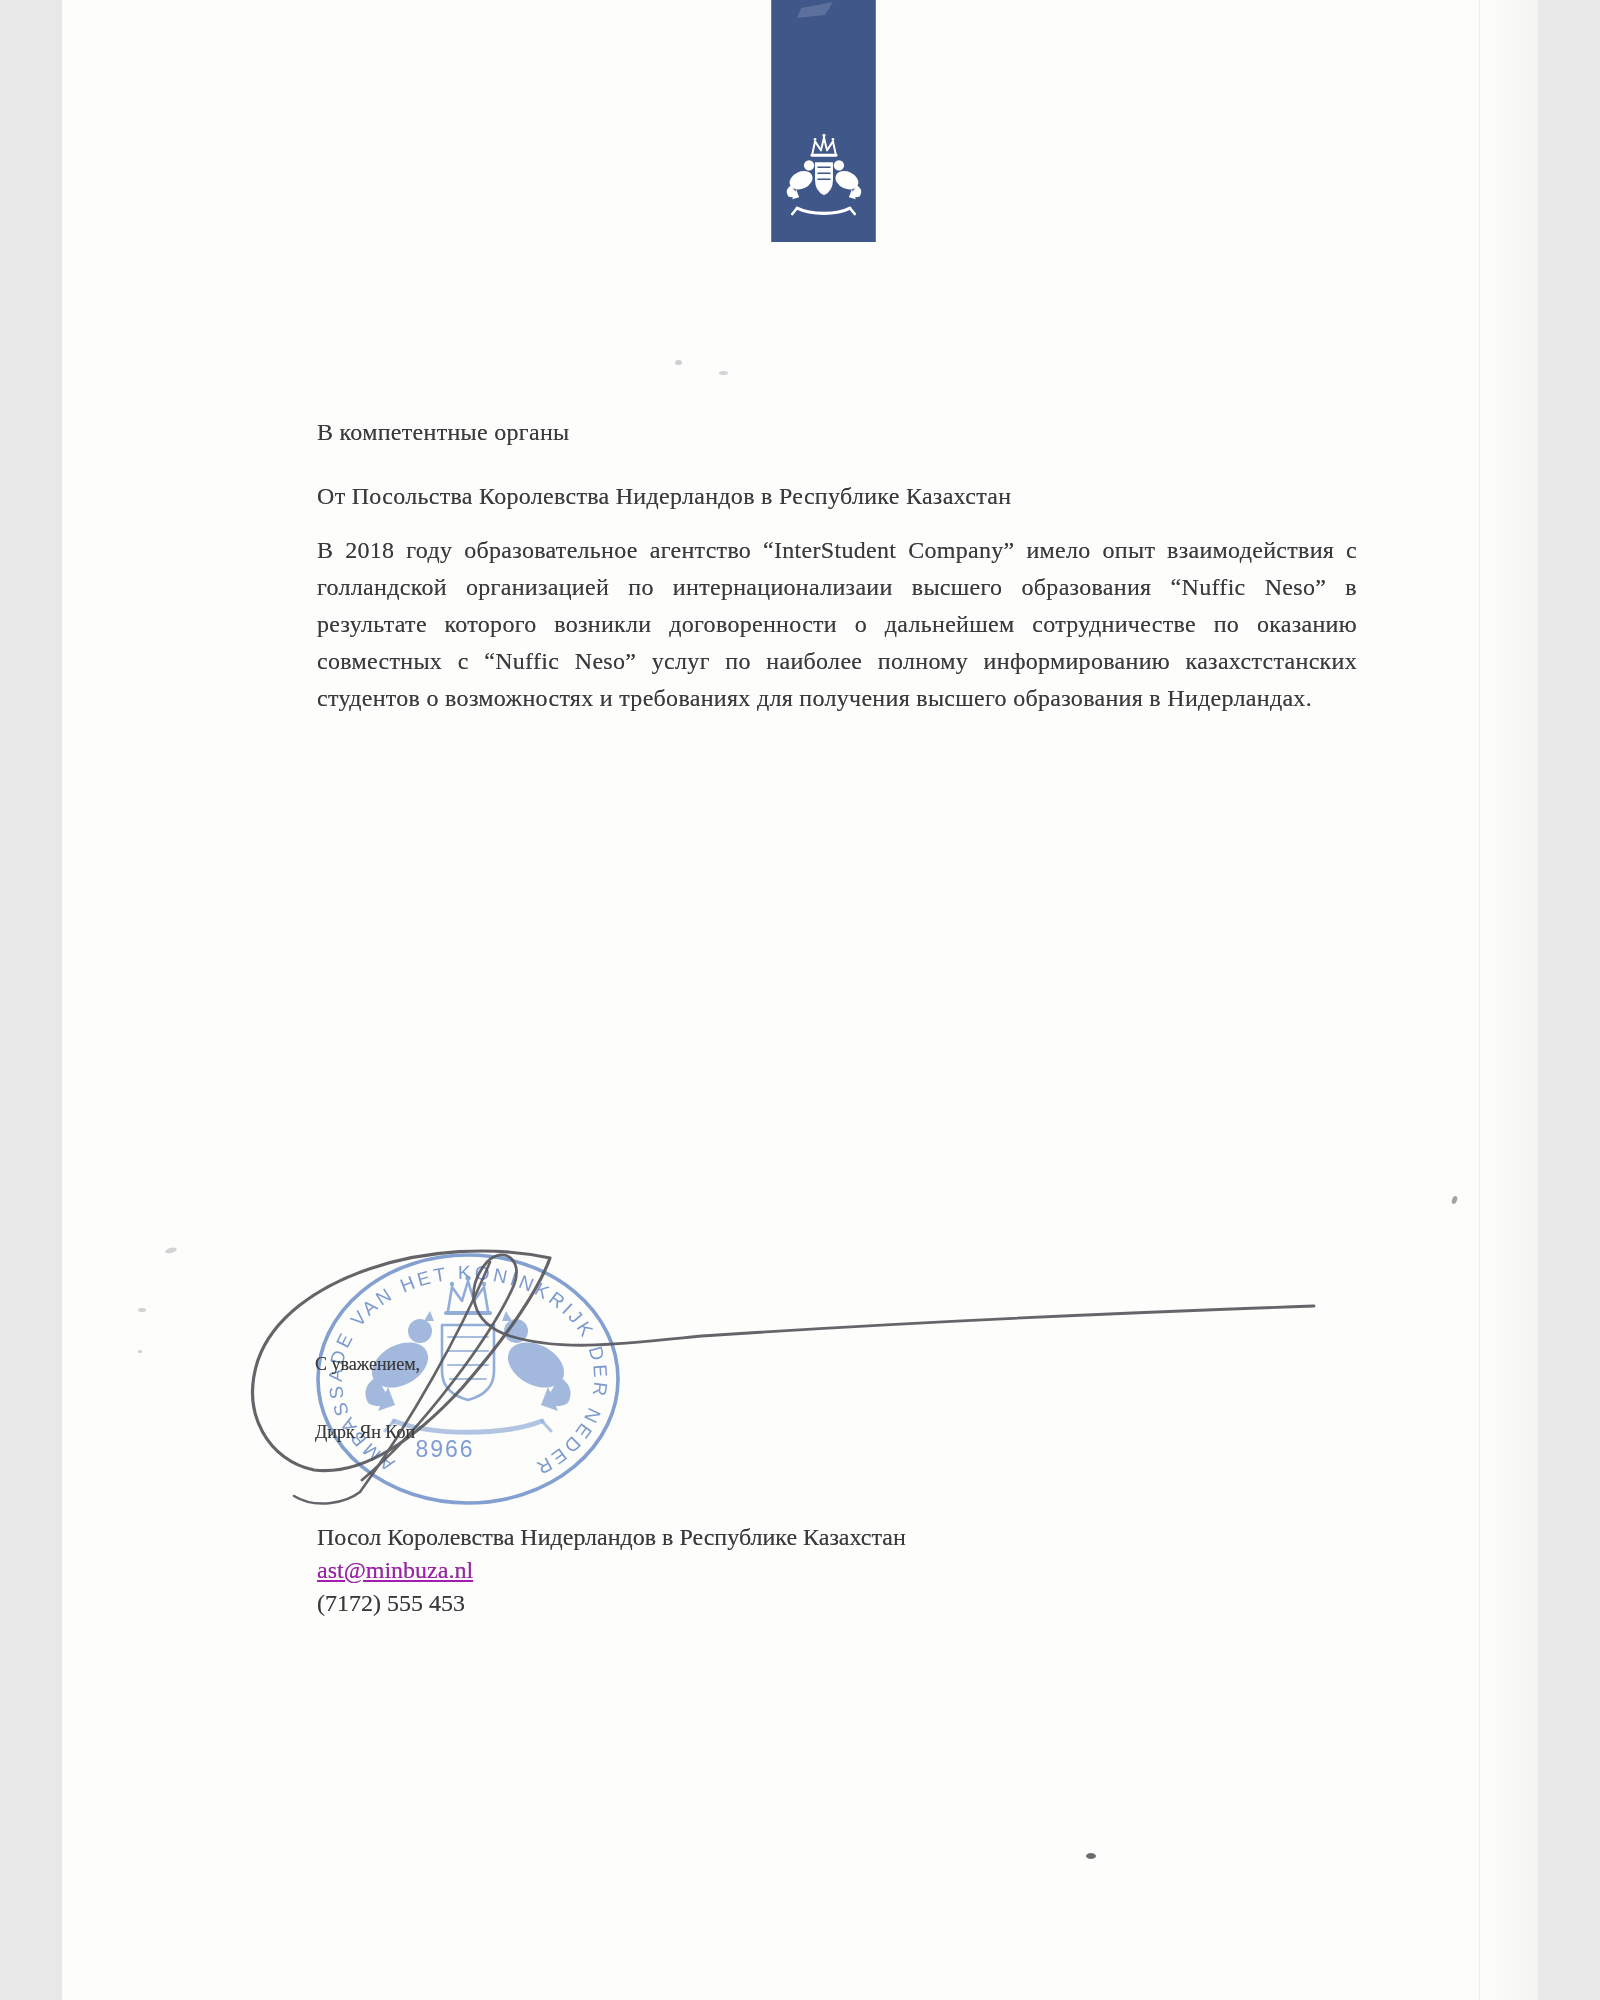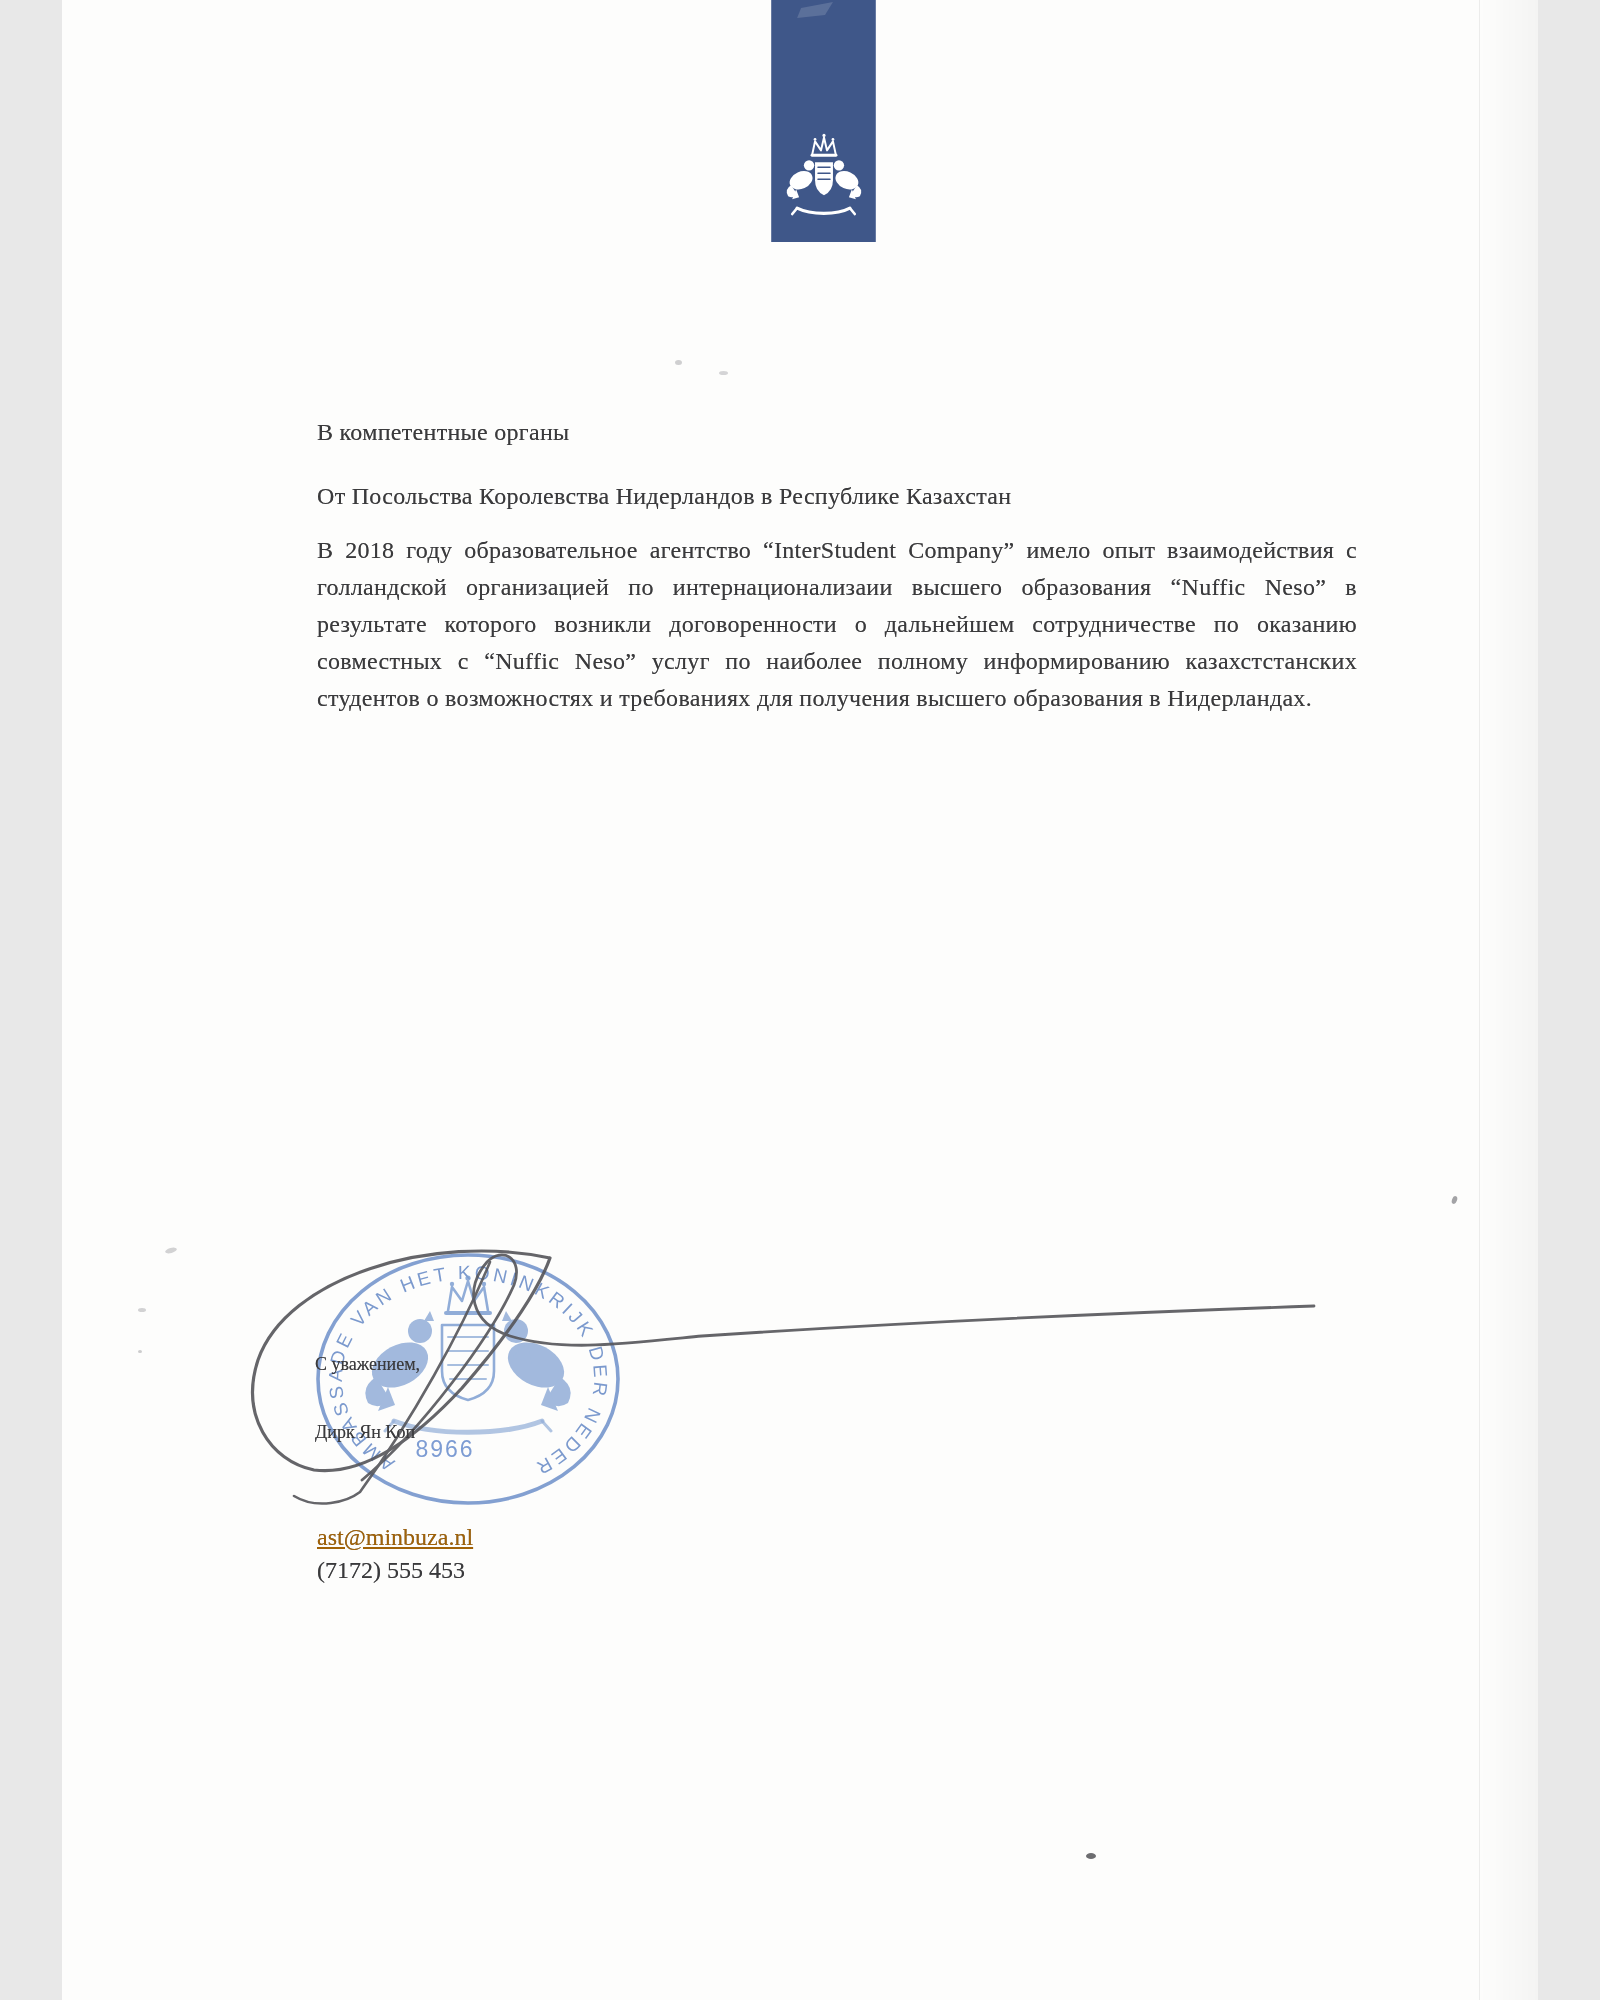--- a/index.html
+++ b/index.html
@@ -46,21 +46,21 @@
   }
   .salutation{top:1349px;}
   .signer{top:1417px;}
   .footer-block{
     position:absolute;left:255px;top:1521px;
     font-size:24px;line-height:33px;
     text-shadow:0 0 0.5px rgba(58,58,60,0.6);
   }
   .footer-block .email{
     display:inline-block;
-    color:#a16207;
+    color:#a21caf;
     text-decoration:underline;
     cursor:pointer;
   }
   .stamp-signature{
     position:absolute;left:80px;top:1225px;width:1260px;height:320px;
   }
   .speck{position:absolute;border-radius:50%;}
 </style>
 </head>
 <body>
@@ -154,20 +154,21 @@
       <path d="M408 33 C290 8 145 52 116 135 C98 190 128 236 172 245 C220 251 272 215 320 163 C370 106 398 61 408 33"></path>
       <path d="M220 255 C280 205 350 110 372 60 C382 33 360 21 345 37 C322 63 328 98 368 111 C420 127 480 119 560 111 C770 97 1000 87 1172 81" stroke-width="2.8"></path>
       <path d="M348 37 C320 105 270 195 218 267 C205 277 175 285 152 271" stroke-width="2.6"></path>
     </g>
   </svg>
 
   <div class="closing salutation">С уважением,</div>
   <div class="closing signer">Дирк Ян Коп</div>
 
   <div class="footer-block">
+    <div>Посол Королевства Нидерландов в Республике Казахстан</div>
     <div><a class="email">ast@minbuza.nl</a></div>
     <div>(7172) 555 453</div>
   </div>
 
   <div class="speck" style="left:613px;top:360px;width:7px;height:5px;background:rgba(120,120,125,0.35);"></div>
   <div class="speck" style="left:657px;top:371px;width:9px;height:4px;background:rgba(120,120,125,0.30);"></div>
   <div class="speck" style="left:1390px;top:1196px;width:5px;height:8px;background:rgba(90,90,95,0.55);transform:rotate(20deg);"></div>
   <div class="speck" style="left:1024px;top:1853px;width:10px;height:6px;background:rgba(60,60,65,0.75);"></div>
   <div class="speck" style="left:103px;top:1248px;width:12px;height:5px;background:rgba(130,130,135,0.35);transform:rotate(-15deg);"></div>
   <div class="speck" style="left:76px;top:1308px;width:8px;height:4px;background:rgba(130,130,135,0.35);"></div>

